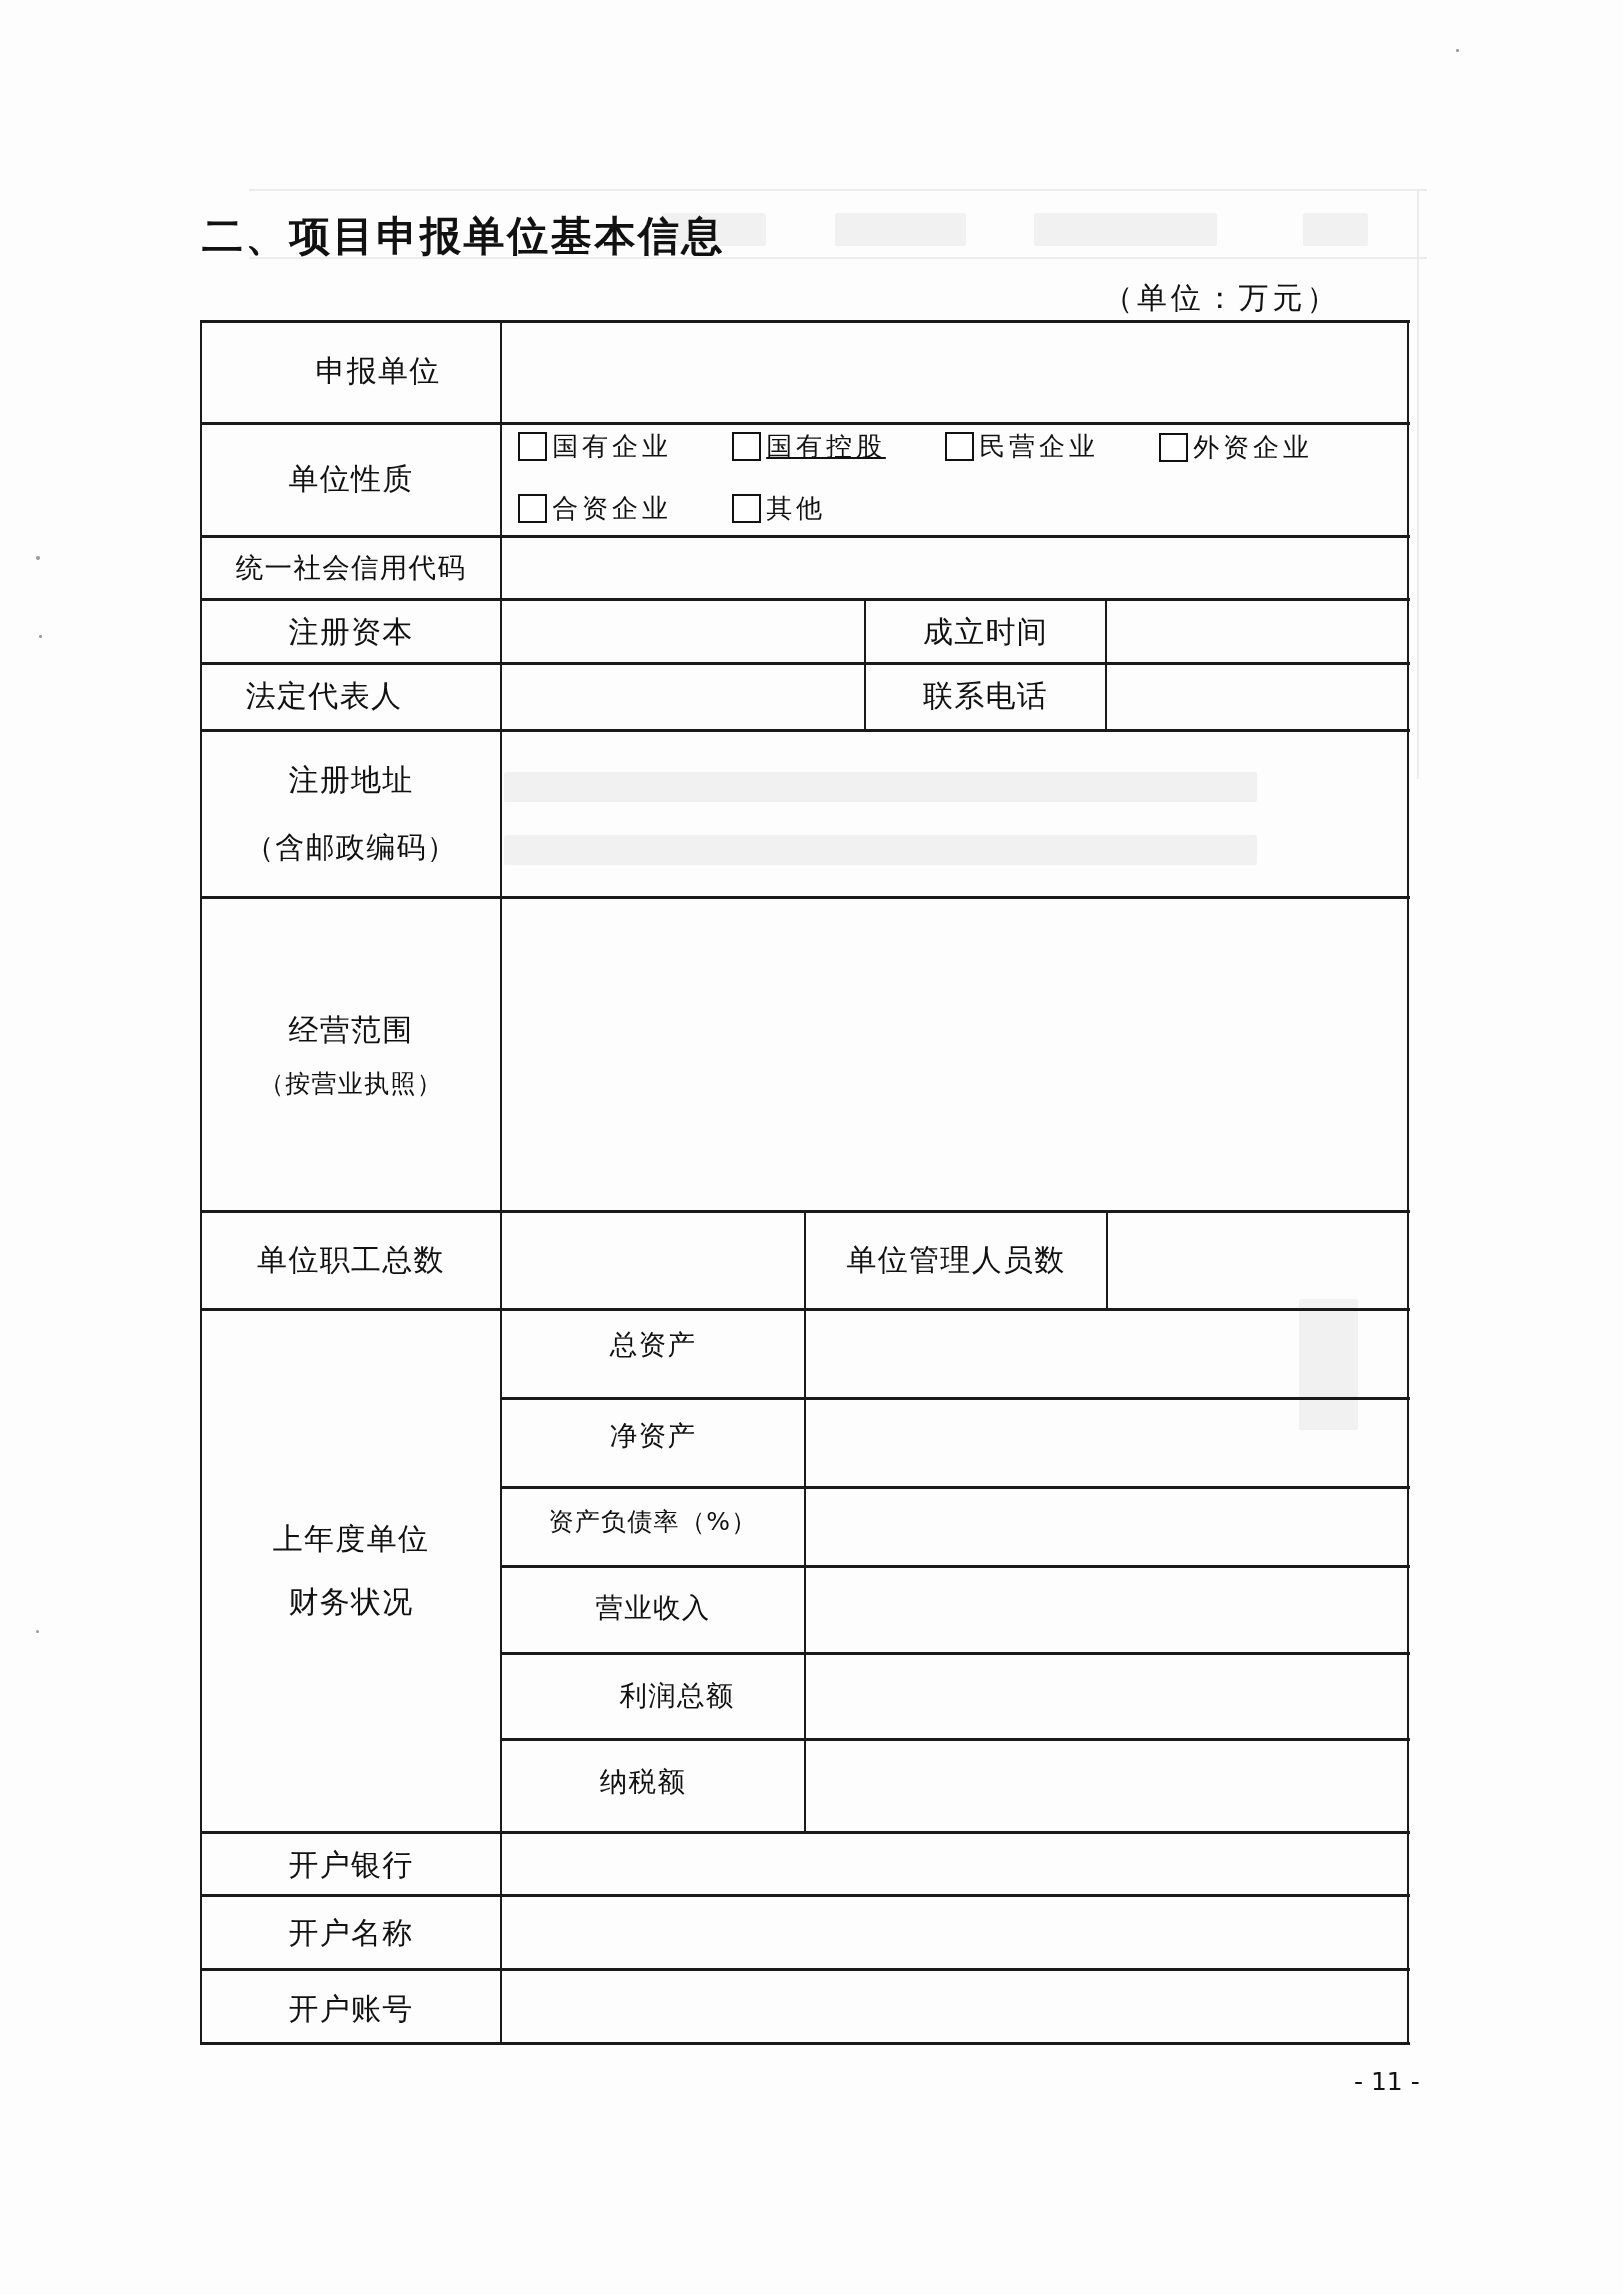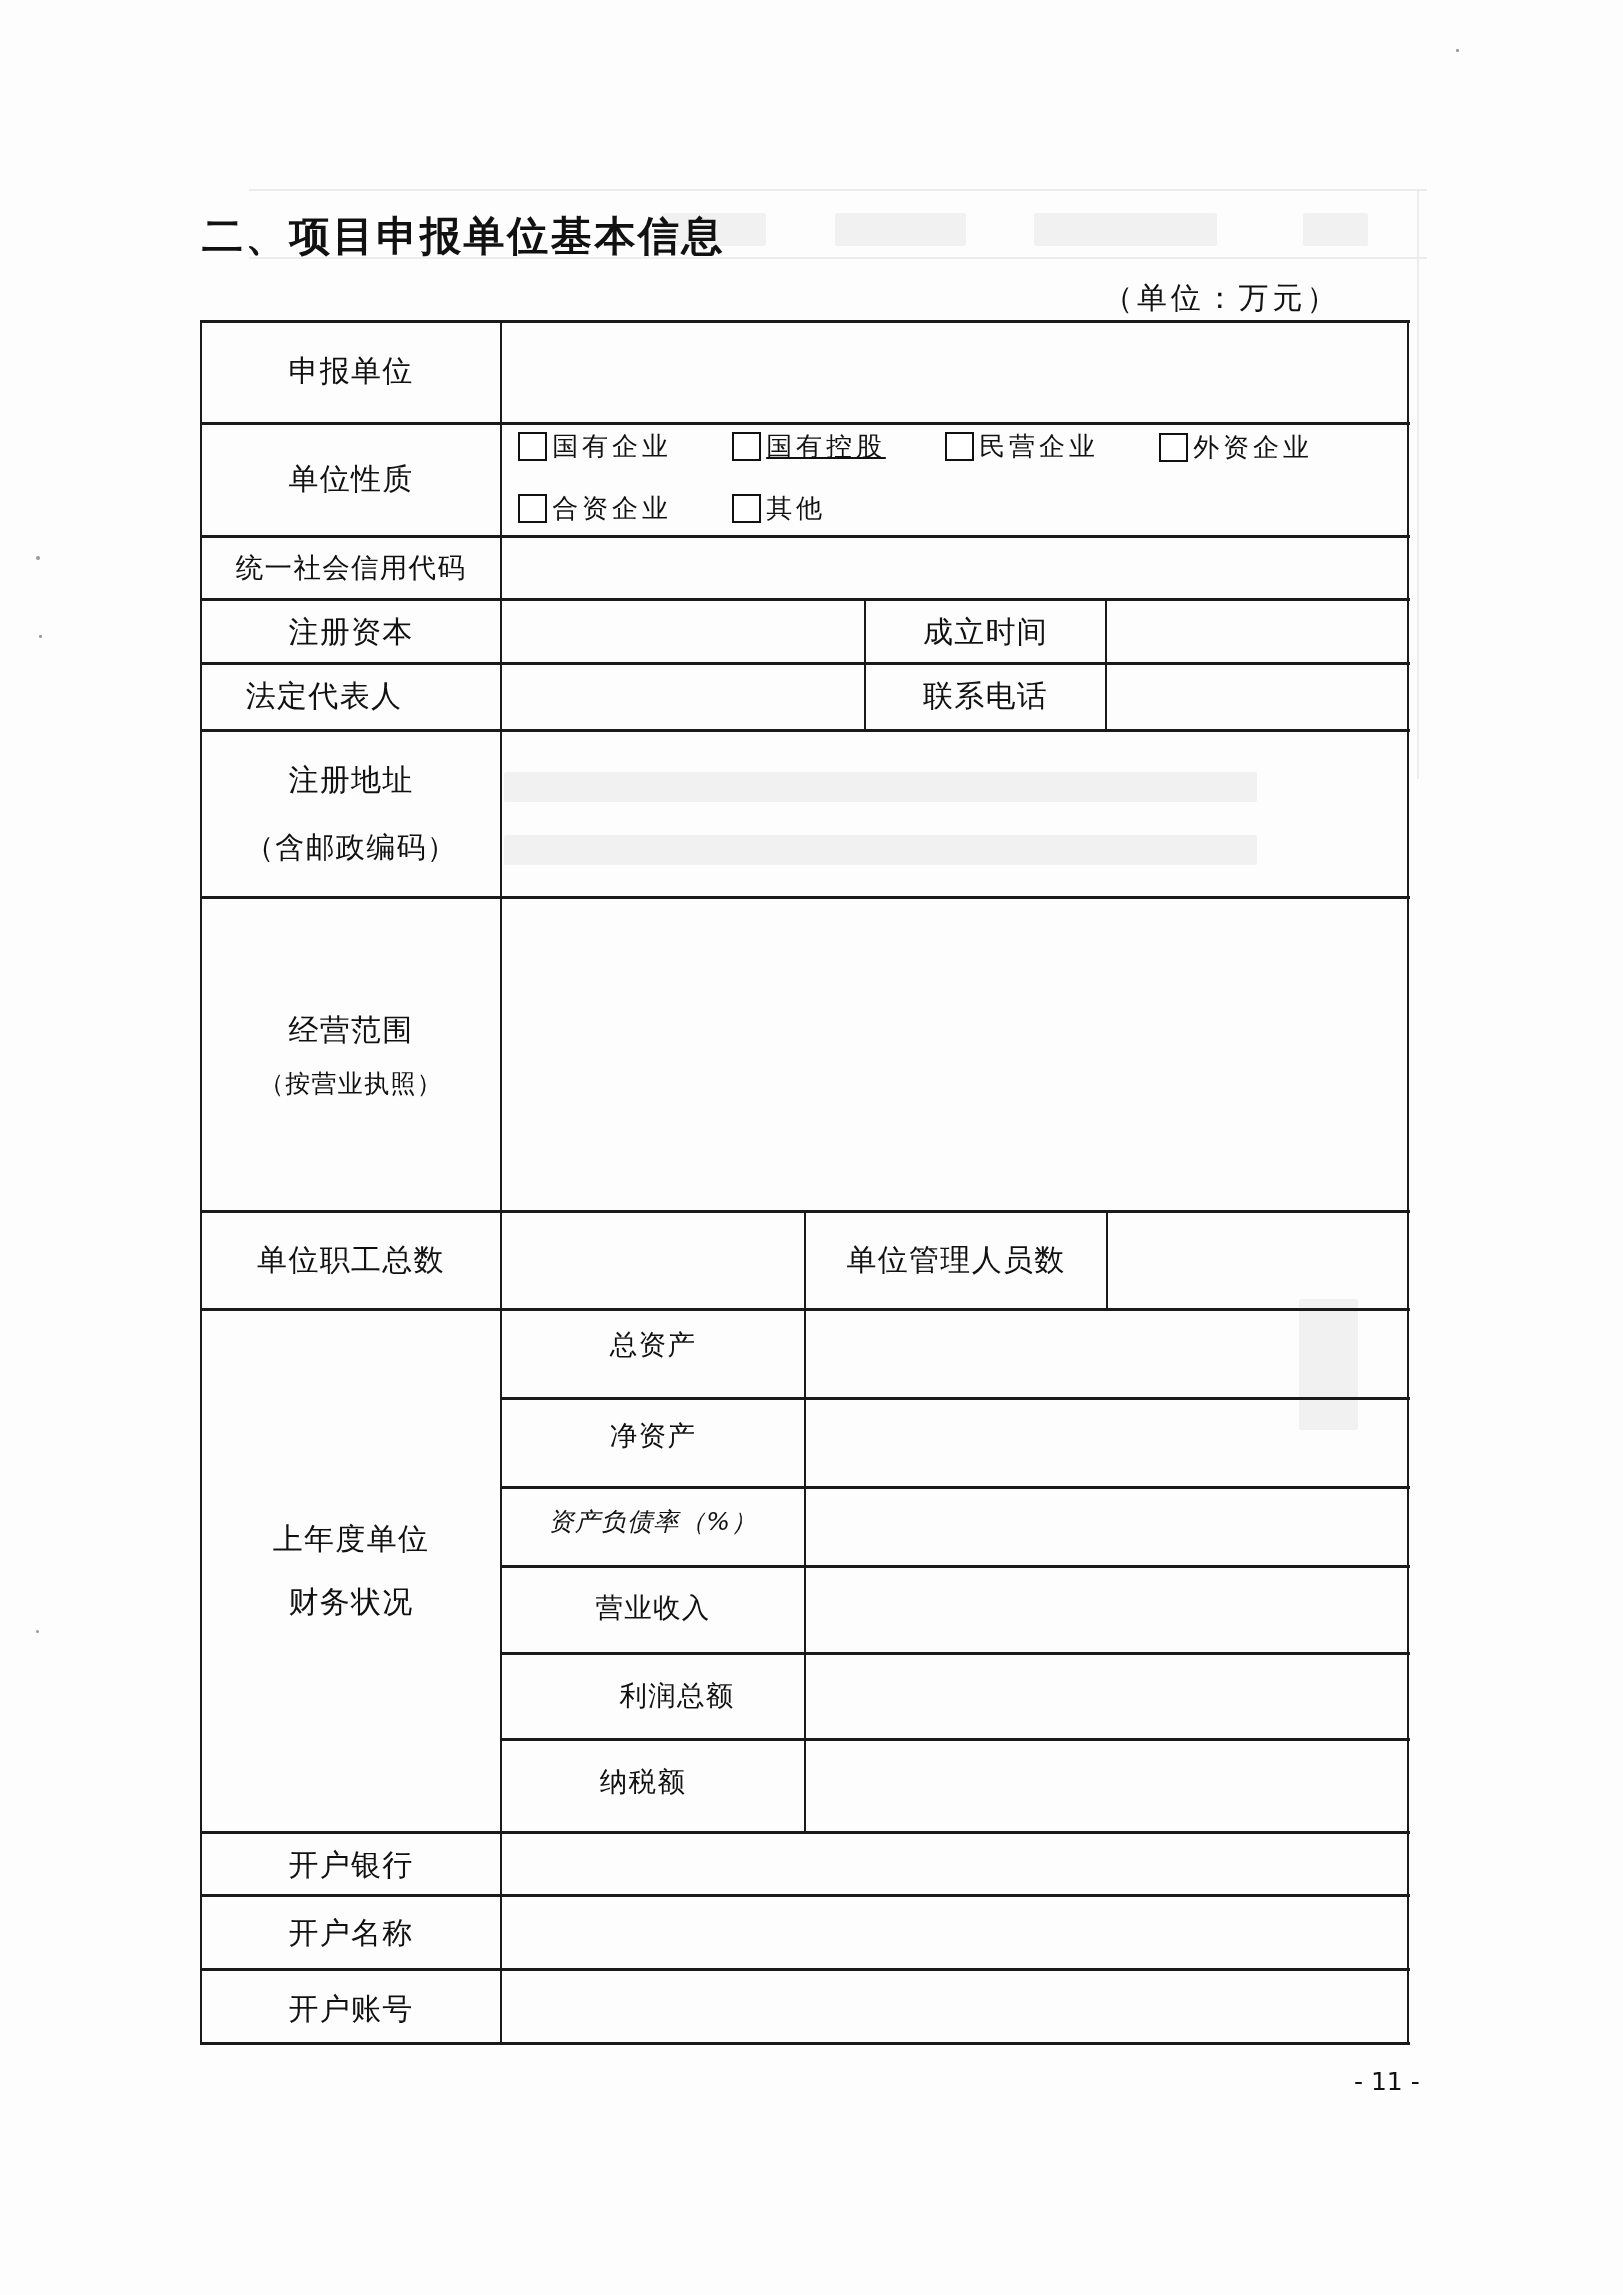--- a/index.html
+++ b/index.html
@@ -20,21 +20,21 @@
     left:1103px; top:278px; font-size:30px; letter-spacing:3.9px; white-space:nowrap;
     font-family:"DejaVu Serif", "Liberation Serif", serif;
   }
   .hline { position:absolute; height:2.6px; background:#1a1a1a; }
   .vline { position:absolute; width:2px; background:#1a1a1a; }
   .cell-label {
     position:absolute; display:flex; align-items:center; justify-content:center;
     text-align:center; font-size:30px; letter-spacing:1.3px; white-space:nowrap;
   }
   .cell-label.small { font-size:27.5px; }
-  .cell-label.sub { font-size:25px;font-style:italic; }
+  .cell-label.sub { font-size:25px; }
   .stack { flex-direction:column; }
   .stack span { display:block; line-height:1.0; }
   .input-cell { position:absolute; }
   .cb {
     position:absolute; display:flex; align-items:center;
     font-family:"DejaVu Serif", "Liberation Serif", serif; font-size:26px; letter-spacing:3.9px;
   }
   .cb .box {
     width:29px; height:29px; border:2.6px solid #111; box-sizing:border-box; margin-right:5.2px;
     background:#fff;
@@ -95,21 +95,21 @@
 
   <div class="vline" style="left:864px;top:598px;height:132px;"></div>
   <div class="vline" style="left:1105px;top:598px;height:132px;"></div>
 
   <div class="vline" style="left:804px;top:1210px;height:99px;"></div>
   <div class="vline" style="left:1106px;top:1210px;height:99px;"></div>
 
   <div class="vline" style="left:804px;top:1308px;height:524px;"></div>
 </div>
 
-<div class="cell-label" style="left:202px;top:322px;width:298px;height:99px;">申报单位</div>
+<div class="cell-label" style="left:202px;top:322px;width:298px;height:99px;padding-left:27px;">申报单位</div>
 <div class="input-cell" style="left:502px;top:323px;width:905px;height:99px;"></div>
 
 <div class="cell-label" style="left:202px;top:424px;width:298px;height:111px;">单位性质</div>
 <div class="cb" style="left:518px;top:429px;">
   <span class="box"></span>
   <span>国有企业</span>
 </div>
 <div class="cb" style="left:732px;top:429px;text-decoration:underline;">
   <span class="box"></span>
   <span>国有控股</span>

